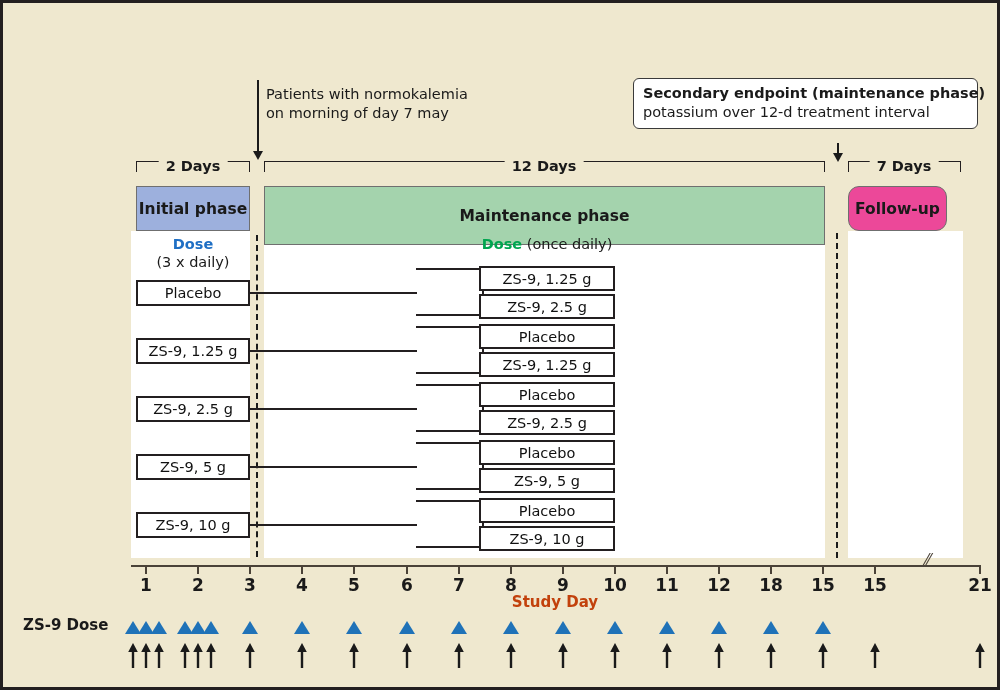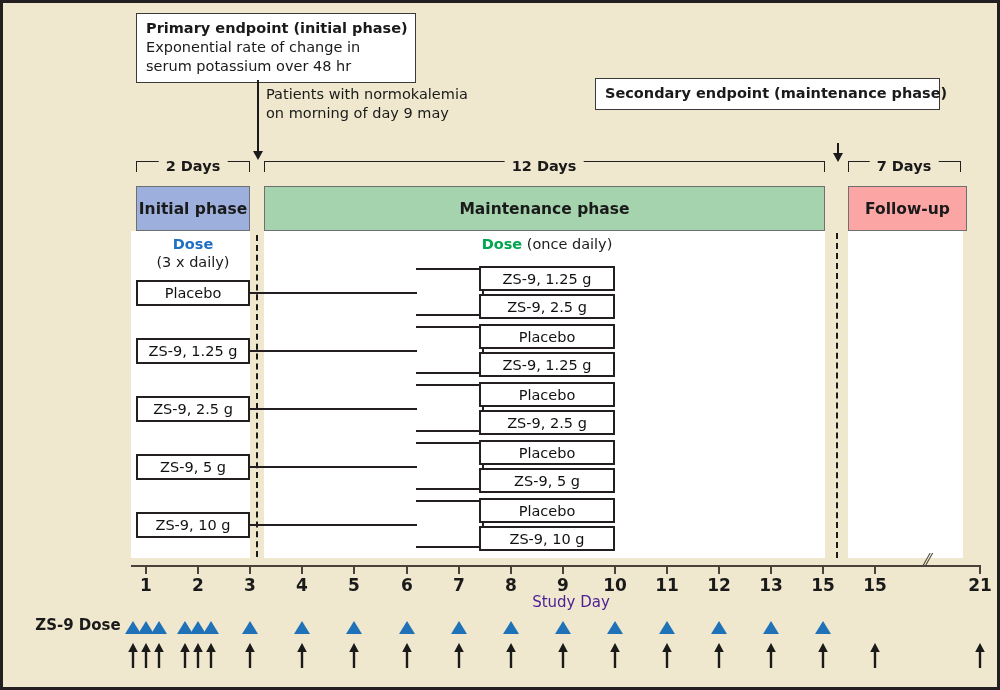--- a/index.html
+++ b/index.html
@@ -81,79 +81,75 @@
 
   
   .hline{position:absolute;background:#231f20;height:2px;}
   .brk{position:absolute;box-sizing:border-box;border:2px solid #231f20;border-left:none;}
 
   
   .axis{position:absolute;background:#4a4238;height:1.8px;}
   .tick{position:absolute;background:#4a4238;width:1.8px;}
   .ticklbl{position:absolute;font-size:17px;font-weight:bold;color:#1a1a1a;
     transform:translateX(-50%);}
-  .axistitle{position:absolute;font-size:15px;font-weight:normal;color:#4c1d95;
-    transform:translateX(-50%);margin-left:16px;}
+  .axistitle{position:absolute;font-size:15px;font-weight:bold;color:#c2410c;
+    transform:translateX(-50%);}
   .axisbreak{position:absolute;font-size:15px;color:#4a4238;transform:translateX(-50%) rotate(0deg);}
 
   
   .rowlbl{position:absolute;font-size:15px;font-weight:bold;color:#1a1a1a;
-    text-align:center;line-height:1.18;}
+    text-align:left;line-height:1.18;}
   .tri{
     position:absolute;width:0;height:0;
     border-left:8px solid transparent;
     border-right:8px solid transparent;
     border-bottom:13px solid #1f72b8;
     transform:translateX(-50%);
   }
   .arrowup{position:absolute;transform:translateX(-50%);}
 </style>
 </head>
 <body>
 
 <div id="fig">
 
   <div class="canvas" style="left:128px;top:228px;width:832px;height:327px;"></div>
 
-  <div class="callout" style="left:133px;top:10px;width:280px;">
-    <span class="ln" style="font-weight:bold;">Primary endpoint (initial phase)</span>
-    <span class="ln">Exponential rate of change in</span>
-    <span class="ln">serum potassium over 48 hr</span>
-  </div>
 
   <div class="vline" style="left:254px;top:77px;height:76px;"></div>
   <div class="arrowhead" style="left:249.5px;top:148px;"></div>
 
   <div class="plaintext" style="left:263px;top:82px;">
     <span class="ln">Patients with normokalemia</span>
-    <span class="ln">on morning of day 9 may</span>
-  </div>
-
-  <div class="callout" style="left:592px;top:75px;width:345px;">
+    <span class="ln">on morning of day 7 may</span>
+  </div>
+
+  <div class="callout" style="left:630px;top:75px;width:345px;border-radius:6px;">
     <span class="ln" style="font-weight:bold;">Secondary endpoint (maintenance phase)</span>
+    <span class="ln">potassium over 12-d treatment interval</span>
   </div>
   <div class="vline" style="left:834px;top:140px;height:16px;"></div>
   <div class="arrowhead" style="left:829.5px;top:150px;"></div>
 
   <div class="bracket" style="left:133px;top:158px;width:114px;"></div>
   <div class="bracket-lbl" style="left:190px;top:163px;">2 Days</div>
 
   <div class="bracket" style="left:261px;top:158px;width:561px;"></div>
   <div class="bracket-lbl" style="left:541px;top:163px;">12 Days</div>
 
   <div class="bracket" style="left:845px;top:158px;width:113px;"></div>
   <div class="bracket-lbl" style="left:901px;top:163px;">7 Days</div>
 
   <div class="phasebar" style="left:133px;top:183px;width:114px;height:45px;background:#9db0dd;">
     <span>Initial phase</span>
   </div>
-  <div class="phasebar" style="left:261px;top:183px;width:561px;height:45px;background:#a4d3ad;">
+  <div class="phasebar" style="left:261px;top:183px;width:561px;height:59px;background:#a4d3ad;">
     <span>Maintenance phase</span>
   </div>
-  <div class="phasebar" style="left:845px;top:183px;width:119px;height:45px;background:#fca5a5;">
+  <div class="phasebar" style="left:845px;top:183px;width:99px;height:45px;background:#ec4899;border-radius:11px;">
     <span>Follow-up</span>
   </div>
 
   <div class="dashstripe" style="left:247px;top:228px;width:14px;height:327px;"></div>
   <div class="dashline" style="left:253px;top:232px;height:322px;"></div>
 
   <div class="dashstripe" style="left:822px;top:228px;width:23px;height:327px;"></div>
   <div class="dashline" style="left:833px;top:230px;height:325px;"></div>
 
   <div class="doselbl" style="left:190px;top:232px;">
@@ -248,21 +244,21 @@
       <div class="ticklbl" style="left: 508px; top: 572px;">8</div>
       <div class="tick" style="left: 559.1px; top: 562px; height: 9px;"></div>
       <div class="ticklbl" style="left: 560px; top: 572px;">9</div>
       <div class="tick" style="left: 611.1px; top: 562px; height: 9px;"></div>
       <div class="ticklbl" style="left: 612px; top: 572px;">10</div>
       <div class="tick" style="left: 663.1px; top: 562px; height: 9px;"></div>
       <div class="ticklbl" style="left: 664px; top: 572px;">11</div>
       <div class="tick" style="left: 715.1px; top: 562px; height: 9px;"></div>
       <div class="ticklbl" style="left: 716px; top: 572px;">12</div>
       <div class="tick" style="left: 767.1px; top: 562px; height: 9px;"></div>
-      <div class="ticklbl" style="left: 768px; top: 572px;">13</div>
+      <div class="ticklbl" style="left: 768px; top: 572px;">18</div>
       <div class="tick" style="left: 819.1px; top: 562px; height: 9px;"></div>
       <div class="ticklbl" style="left: 820px; top: 572px;">15</div>
       <div class="tick" style="left: 871.1px; top: 562px; height: 9px;"></div>
       <div class="ticklbl" style="left: 872px; top: 572px;">15</div>
       <div class="tick" style="left: 976.1px; top: 562px; height: 9px;"></div>
       <div class="ticklbl" style="left: 977px; top: 572px;">21</div>
     </div>
   <div class="axisbreak" style="left:925px;top:548px;">⁄⁄</div>
   <div class="axistitle" style="left:552px;top:590px;">Study Day</div>
 

